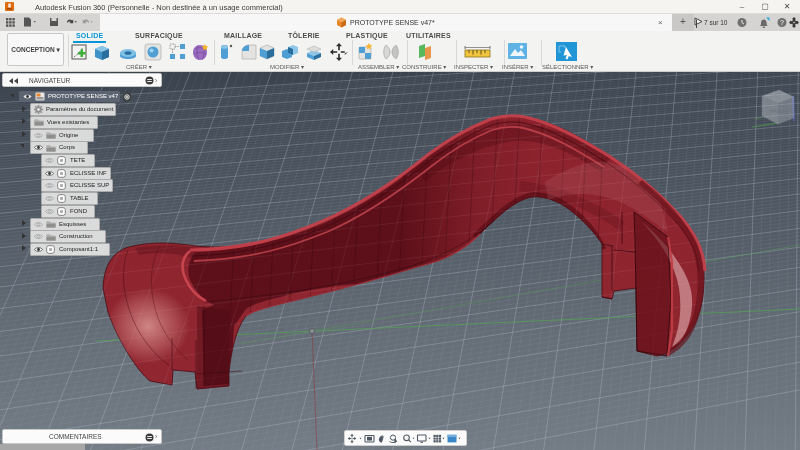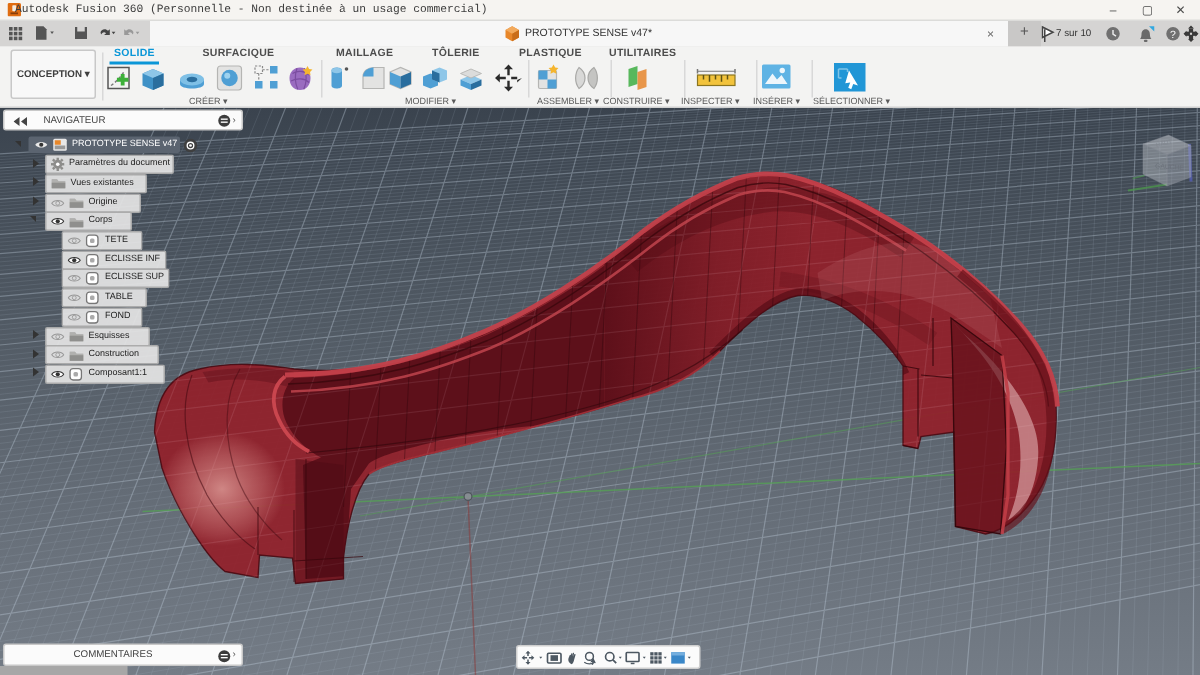--- a/index.html
+++ b/index.html
@@ -1,19 +1,19 @@
 <!DOCTYPE html>
 <html><head><meta charset="utf-8"><style>
   html,body{margin:0;padding:0;width:800px;height:450px;overflow:hidden;
     font-family:"Liberation Sans",sans-serif;}
   .abs{position:absolute;}
   #stage{position:relative;width:800px;height:450px;background:#e9e9e9;}
   
   #titlebar{left:0;top:0;width:800px;height:13px;background:#f6f4f1;border-bottom:1px solid #dcdcda;}
-  #titlebar .txt{position:absolute;left:10px;top:2.5px;font-size:7.5px;color:#3c3c3c;font-family:Liberation Mono, monospace;}
+  #titlebar .txt{position:absolute;left:35px;top:2.5px;font-size:7.5px;color:#3c3c3c;}
   .winbtn{position:absolute;top:0;width:26px;height:13px;color:#4a4a4a;font-size:8px;text-align:center;line-height:13px;}
   
   #row2{left:0;top:14px;width:800px;height:17px;background:#d5d4d3;}
   #doctab{position:absolute;left:100px;top:0;width:572px;height:17px;background:#f7f7f7;}
   
   #ribbon{left:0;top:31px;width:800px;height:40px;background:#f3f3f2;border-bottom:1px solid #d0d0d0;}
   .tab{position:absolute;top:1px;font-size:7px;font-weight:bold;color:#4d4d4d;letter-spacing:.2px;}
   .gl{position:absolute;top:32px;font-size:6px;color:#5a5a5a;white-space:nowrap;}
   .sep{position:absolute;top:9px;width:1px;height:25px;background:#d8d8d8;}
   #concbtn{position:absolute;left:7px;top:2px;width:55px;height:31px;border:1px solid #c8c8c8;border-radius:2px;

